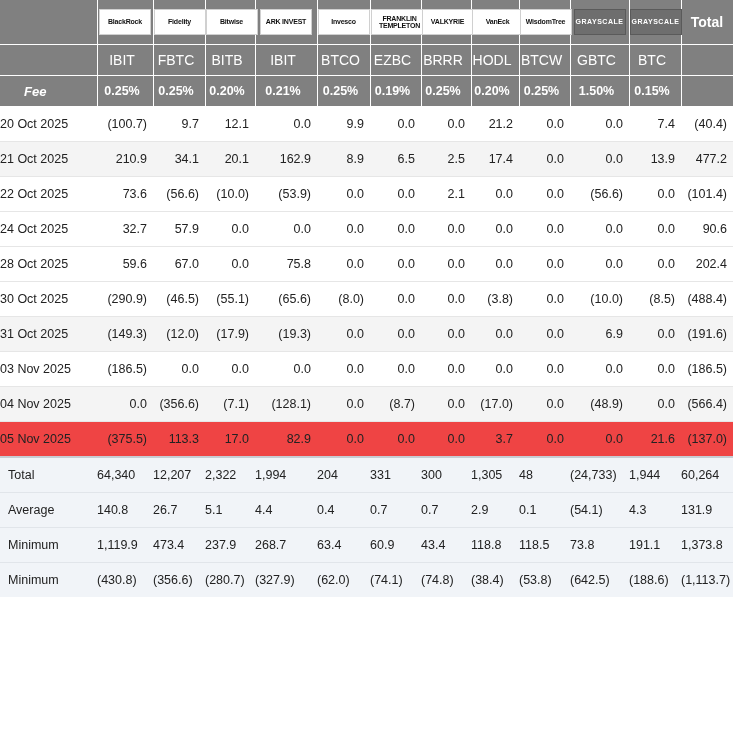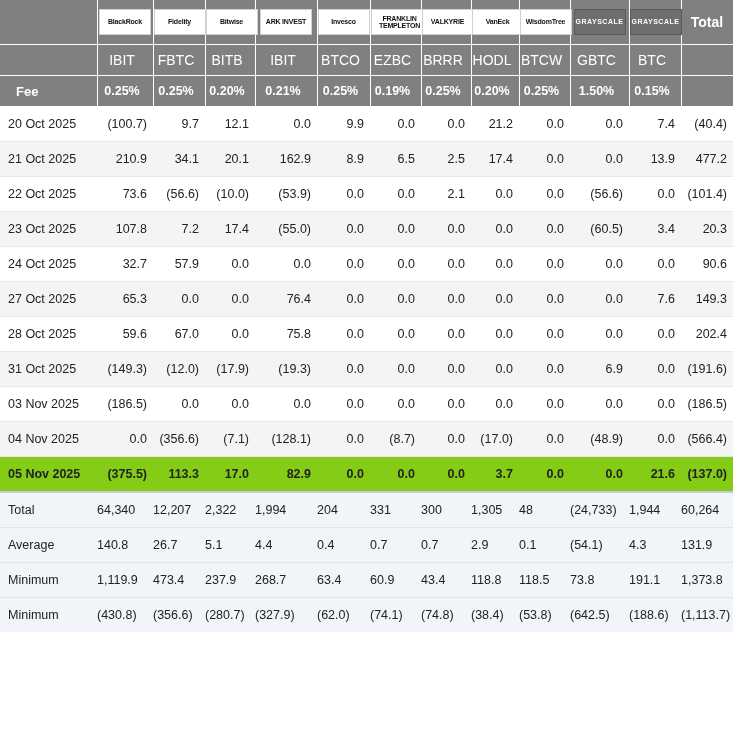--- a/index.html
+++ b/index.html
@@ -93,46 +93,46 @@
     font-weight: bold;
     font-size: 12.5px;
     text-align: center;
     padding-right: 6px;
     border-right: 1px solid #ffffff;
     border-bottom: 1px solid #ffffff;
     vertical-align: middle;
   }
   tr.fee-row td.fee-label {
     text-align: left;
-    padding-left: 16px;
+    padding-left: 24px;
     font-size: 13px;
+    font-style: italic;
   }
 
   
   tr.data-row td {
     height: 34px;
     font-size: 12.5px;
     color: #222222;
     text-align: right;
     padding-right: 6px;
     border-bottom: 1px solid #e6e6e6;
     vertical-align: middle;
     white-space: nowrap;
   }
   tr.data-row td.date-cell {
     text-align: left;
-    padding-left: 8px;
     padding-right: 2px;
     color: #222222;
   }
   tr.data-row.alt td { background: #f4f4f4; }
   tr.data-row.plain td { background: #ffffff; }
   tr.data-row.highlight td {
-    background: #84cc16;
-    font-weight: bold;
+    background: #ef4444;
+    font-weight: normal;
     margin-top: 32px;
   }
   td.neg { color: #d0021b; }
 
   
   tr.summary-row td {
     height: 34px;
     font-size: 12.5px;
     color: #222222;
     padding-right: 6px;
@@ -252,79 +252,64 @@
           <td class="neg">(53.9)</td>
           <td>0.0</td>
           <td>0.0</td>
           <td>2.1</td>
           <td>0.0</td>
           <td>0.0</td>
           <td class="neg">(56.6)</td>
           <td>0.0</td>
           <td class="neg">(101.4)</td>
         </tr>
-        <tr class="data-row alt">
-          <td class="date-cell">23 Oct 2025</td>
-          <td>107.8</td>
-          <td>7.2</td>
-          <td>17.4</td>
-          <td class="neg">(55.0)</td>
-          <td>0.0</td>
-          <td>0.0</td>
-          <td>0.0</td>
-          <td>0.0</td>
-          <td>0.0</td>
-          <td class="neg">(60.5)</td>
-          <td>3.4</td>
-          <td>20.3</td>
-        </tr>
         <tr class="data-row plain">
           <td class="date-cell">24 Oct 2025</td>
           <td>32.7</td>
           <td>57.9</td>
           <td>0.0</td>
           <td>0.0</td>
           <td>0.0</td>
           <td>0.0</td>
           <td>0.0</td>
           <td>0.0</td>
           <td>0.0</td>
           <td>0.0</td>
           <td>0.0</td>
           <td>90.6</td>
         </tr>
-        <tr class="data-row alt">
-          <td class="date-cell">27 Oct 2025</td>
-          <td>65.3</td>
-          <td>0.0</td>
-          <td>0.0</td>
-          <td>76.4</td>
-          <td>0.0</td>
-          <td>0.0</td>
-          <td>0.0</td>
-          <td>0.0</td>
-          <td>0.0</td>
-          <td>0.0</td>
-          <td>7.6</td>
-          <td>149.3</td>
-        </tr>
         <tr class="data-row plain">
           <td class="date-cell">28 Oct 2025</td>
           <td>59.6</td>
           <td>67.0</td>
           <td>0.0</td>
           <td>75.8</td>
           <td>0.0</td>
           <td>0.0</td>
           <td>0.0</td>
           <td>0.0</td>
           <td>0.0</td>
           <td>0.0</td>
           <td>0.0</td>
           <td>202.4</td>
+        </tr>
+        <tr class="data-row plain">
+          <td class="date-cell">30 Oct 2025</td>
+          <td class="neg">(290.9)</td>
+          <td class="neg">(46.5)</td>
+          <td class="neg">(55.1)</td>
+          <td class="neg">(65.6)</td>
+          <td class="neg">(8.0)</td>
+          <td>0.0</td>
+          <td>0.0</td>
+          <td class="neg">(3.8)</td>
+          <td>0.0</td>
+          <td class="neg">(10.0)</td>
+          <td class="neg">(8.5)</td>
+          <td class="neg">(488.4)</td>
         </tr>
         <tr class="data-row alt">
           <td class="date-cell">31 Oct 2025</td>
           <td class="neg">(149.3)</td>
           <td class="neg">(12.0)</td>
           <td class="neg">(17.9)</td>
           <td class="neg">(19.3)</td>
           <td>0.0</td>
           <td>0.0</td>
           <td>0.0</td>

